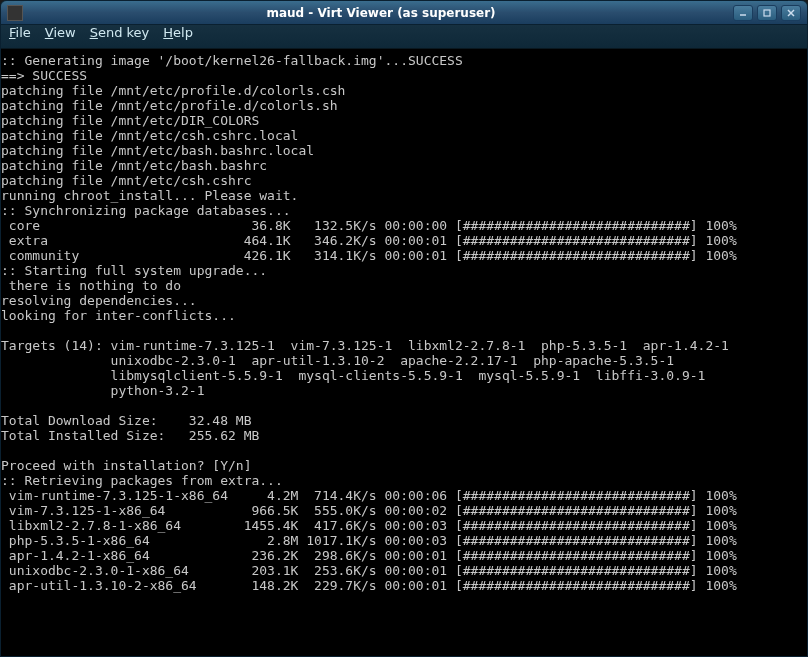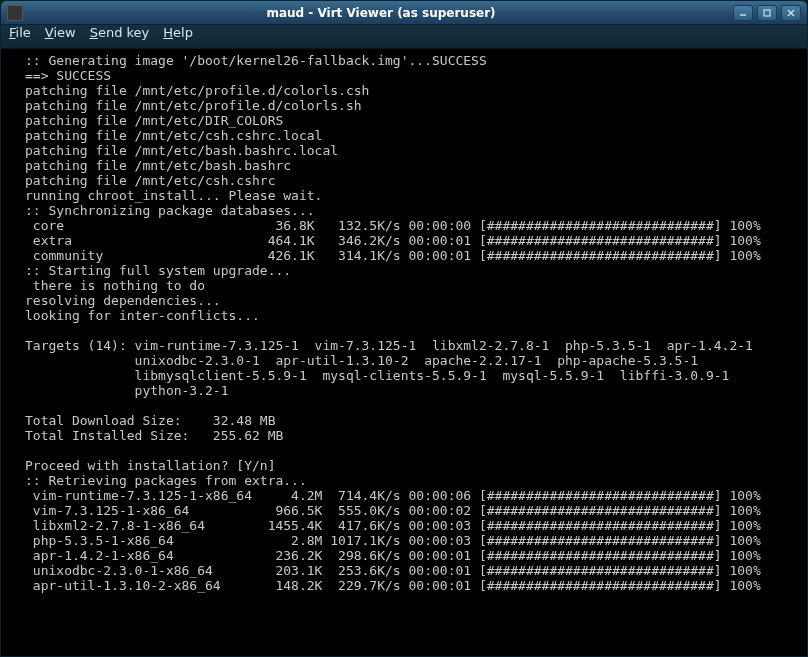--- a/index.html
+++ b/index.html
@@ -73,21 +73,21 @@
 .menu-item {
   color: #d0e8f0;
   font-family: "DejaVu Sans", sans-serif;
   font-size: 13px;
   cursor: pointer;
 }
 .menu-item .underline { text-decoration: underline; }
 .terminal {
   flex: 1;
   background: #000000;
-  padding: 4px 24px;
+  padding: 4px 0;
   color: #c8c8c8;
   white-space: pre;
   overflow: hidden;
   line-height: 15px;
   font-size: 13px;
   letter-spacing: 0;
 }
 .terminal-line { white-space: pre; }
 </style>
 </head>

